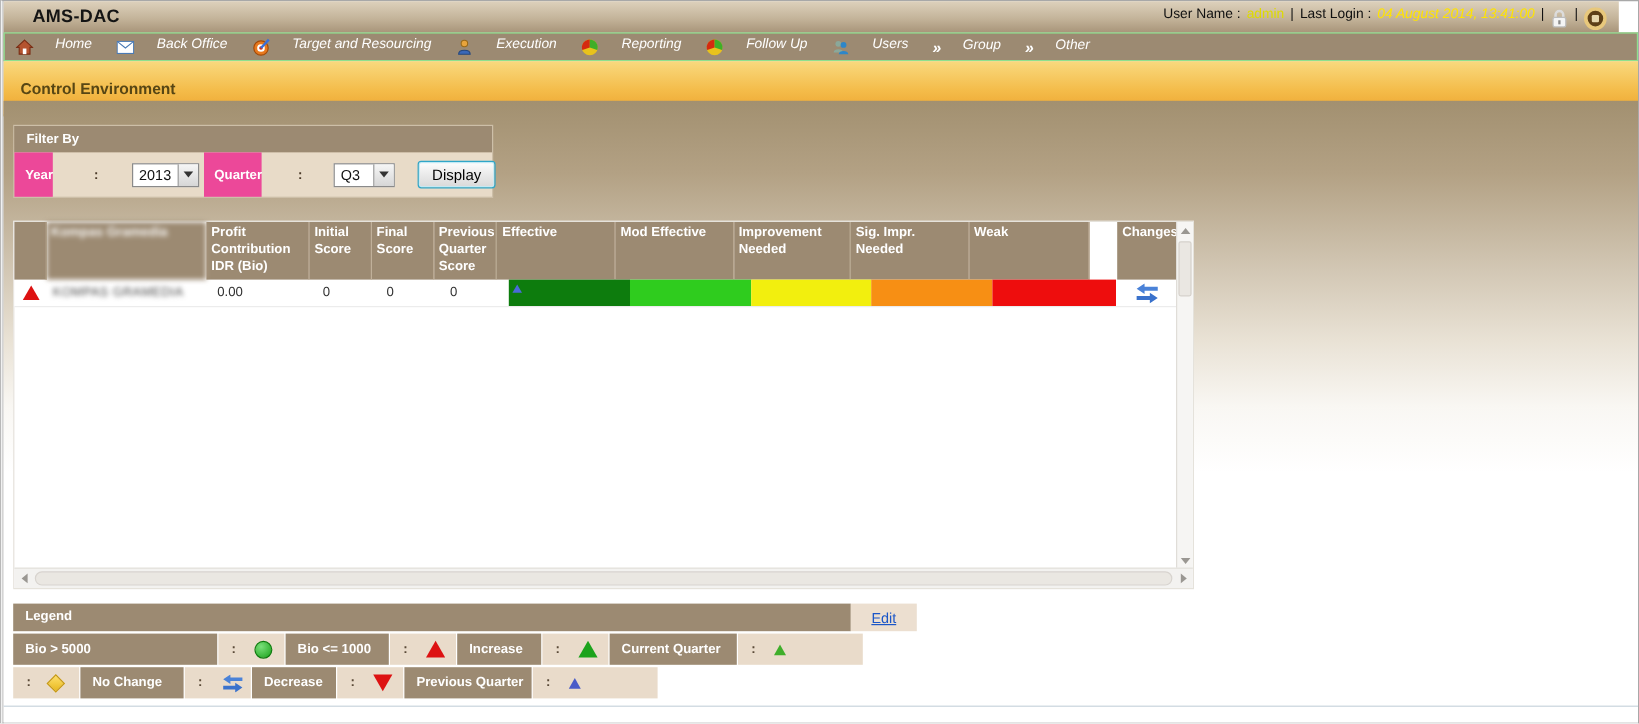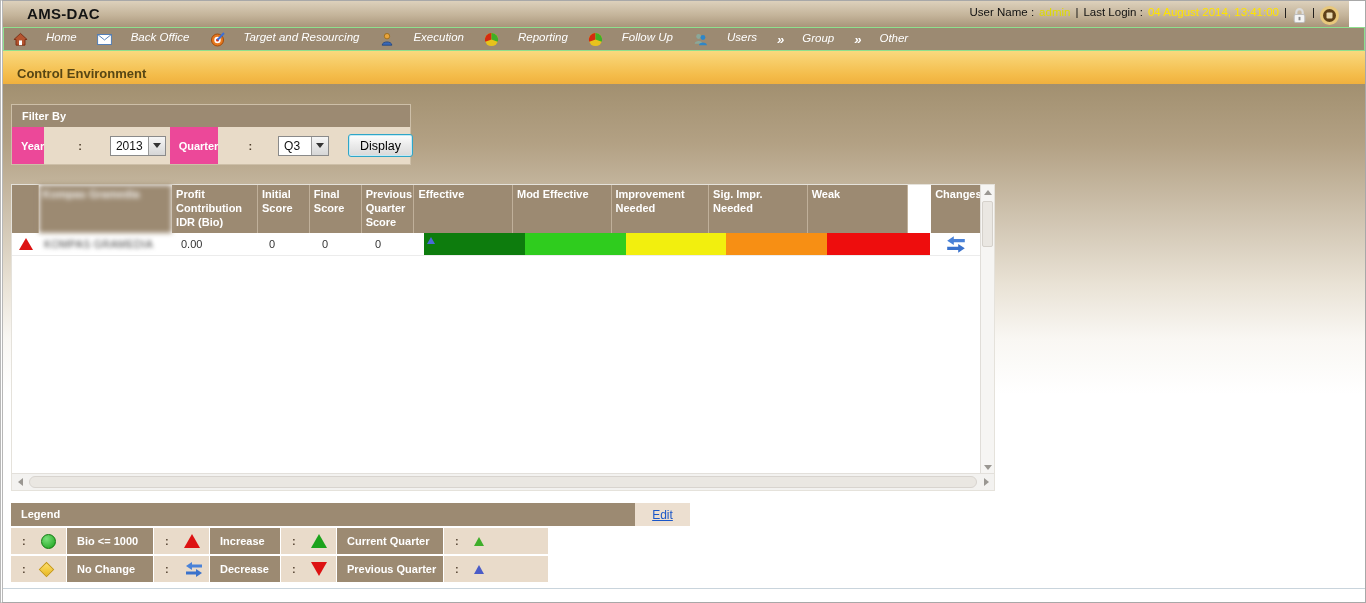--- a/index.html
+++ b/index.html
@@ -6,21 +6,21 @@
   html,body { width:1366px; height:603px; overflow:hidden; }
   body { font-family:"Liberation Sans", sans-serif; background:#fff; position:relative; }
   .page { position:absolute; inset:0; border:1px solid #a8a8a8; border-left:3px double #b8b8b8; background:#fff; }
 
   
   .topbar { position:absolute; top:0; left:0; right:16px; height:26px;
             background:linear-gradient(180deg,#ddd1bc 0%,#c4b49a 55%,#a8957a 100%); }
   .app-title { position:absolute; left:24px; top:4px; font-size:15px; font-weight:bold; color:#141414; letter-spacing:.3px; }
   .userinfo { position:absolute; right:10px; top:5px; display:flex; gap:5px; font-size:11.5px; color:#111; }
   .userinfo .yellow1 { color:#dedb00; }
-  .userinfo .yellow2 { color:#ffe400; }
+  .userinfo .yellow2 { color:#ffe400;font-style:italic; }
   .lockbtn,.powerbtn { display:inline-flex; align-items:center; justify-content:center; cursor:pointer; }
 
   
   .navbar { position:absolute; top:26px; left:0; right:0; height:24px; background:#9c8a72;
             border:1px solid #8ee08e; display:flex; align-items:center; padding-left:8px; gap:20px; }
   .nav-item { display:inline-flex; align-items:flex-start; gap:18px; color:#fff; font-size:11.5px; cursor:pointer; white-space:nowrap;font-style:italic; }
   .nav-item .ic { display:inline-flex; width:16px; height:16px; align-items:center; justify-content:center; }
   .chev { color:#fff; font-size:13px; font-weight:bold; }
 
   
@@ -91,21 +91,21 @@
   .sb-tri-left { width:0; height:0; border-top:4px solid transparent; border-bottom:4px solid transparent; border-right:5px solid #9a9792; }
   .sb-tri-right { width:0; height:0; border-top:4px solid transparent; border-bottom:4px solid transparent; border-left:5px solid #9a9792; }
   .vthumb { position:absolute; top:16px; left:1px; right:1px; height:46px; background:#eae7e2; border:1px solid #d5d1cb; border-radius:2px; }
   .hscroll { position:absolute; bottom:0; left:0; width:100%; height:17px; background:#f3f2f0; border-top:1px solid #e3e0db;
              display:flex; align-items:center; }
   .hscroll .left, .hscroll .right { width:16px; height:100%; display:flex; align-items:center; justify-content:center; cursor:pointer; }
   .hthumb { flex:1; height:12px; margin:0 1px; background:#eae7e2; border:1px solid #d8d4cf; border-radius:6px; }
 
   
   .legend { position:absolute; left:8px; top:419px; }
-  .legend-header { display:flex; width:679px; height:23px; }
+  .legend-header { display:flex; width:753px; height:23px; }
   .legend-title { flex:1; background:#9c8a72; color:#fff; font-weight:bold; font-size:11px; line-height:23px; padding-left:10px; }
   .legend-edit { width:55px; background:#ecdfd0; display:flex; align-items:center; justify-content:center; }
   .legend-edit a { color:#1a56c8; font-size:12px; cursor:pointer; text-decoration:underline; }
   .legend-row { display:flex; margin-top:2px; height:26px; }
   .lg-label { background:#9c8a72; color:#fff; font-weight:bold; font-size:11px; display:flex; align-items:center;
               padding-left:10px; margin-right:1px; }
   .lg-icon { background:#e9dbca; display:flex; align-items:center; gap:15px; padding-left:11px; margin-right:1px; }
   .lg-colon { font-weight:bold; color:#5a4a38; font-size:11px; }
   .w-l1{width:170px;} .w-i1{width:55px;} .w-l2{width:86px;} .w-i2{width:55px;}
   .w-l3{width:70px;}  .w-i3{width:55px;} .w-l4{width:106px;} .w-i4{width:104px; margin-right:0;}
@@ -316,20 +316,21 @@
 
     <div class="legend">
       <div class="legend-header">
         <span class="legend-title">Legend</span>
         <span class="legend-edit">
           <a>Edit</a>
         </span>
       </div>
 
       <div class="legend-row">
+        <span class="lg-label w-l1">Bio &gt; 5000</span>
         <span class="lg-icon w-i1">
           <span class="lg-colon">:</span>
           <span class="icon-green-circle"></span>
         </span>
         <span class="lg-label w-l2">Bio &lt;= 1000</span>
         <span class="lg-icon w-i2">
           <span class="lg-colon">:</span>
           <span class="tri tri-red-up"></span>
         </span>
         <span class="lg-label w-l3">Increase</span>

